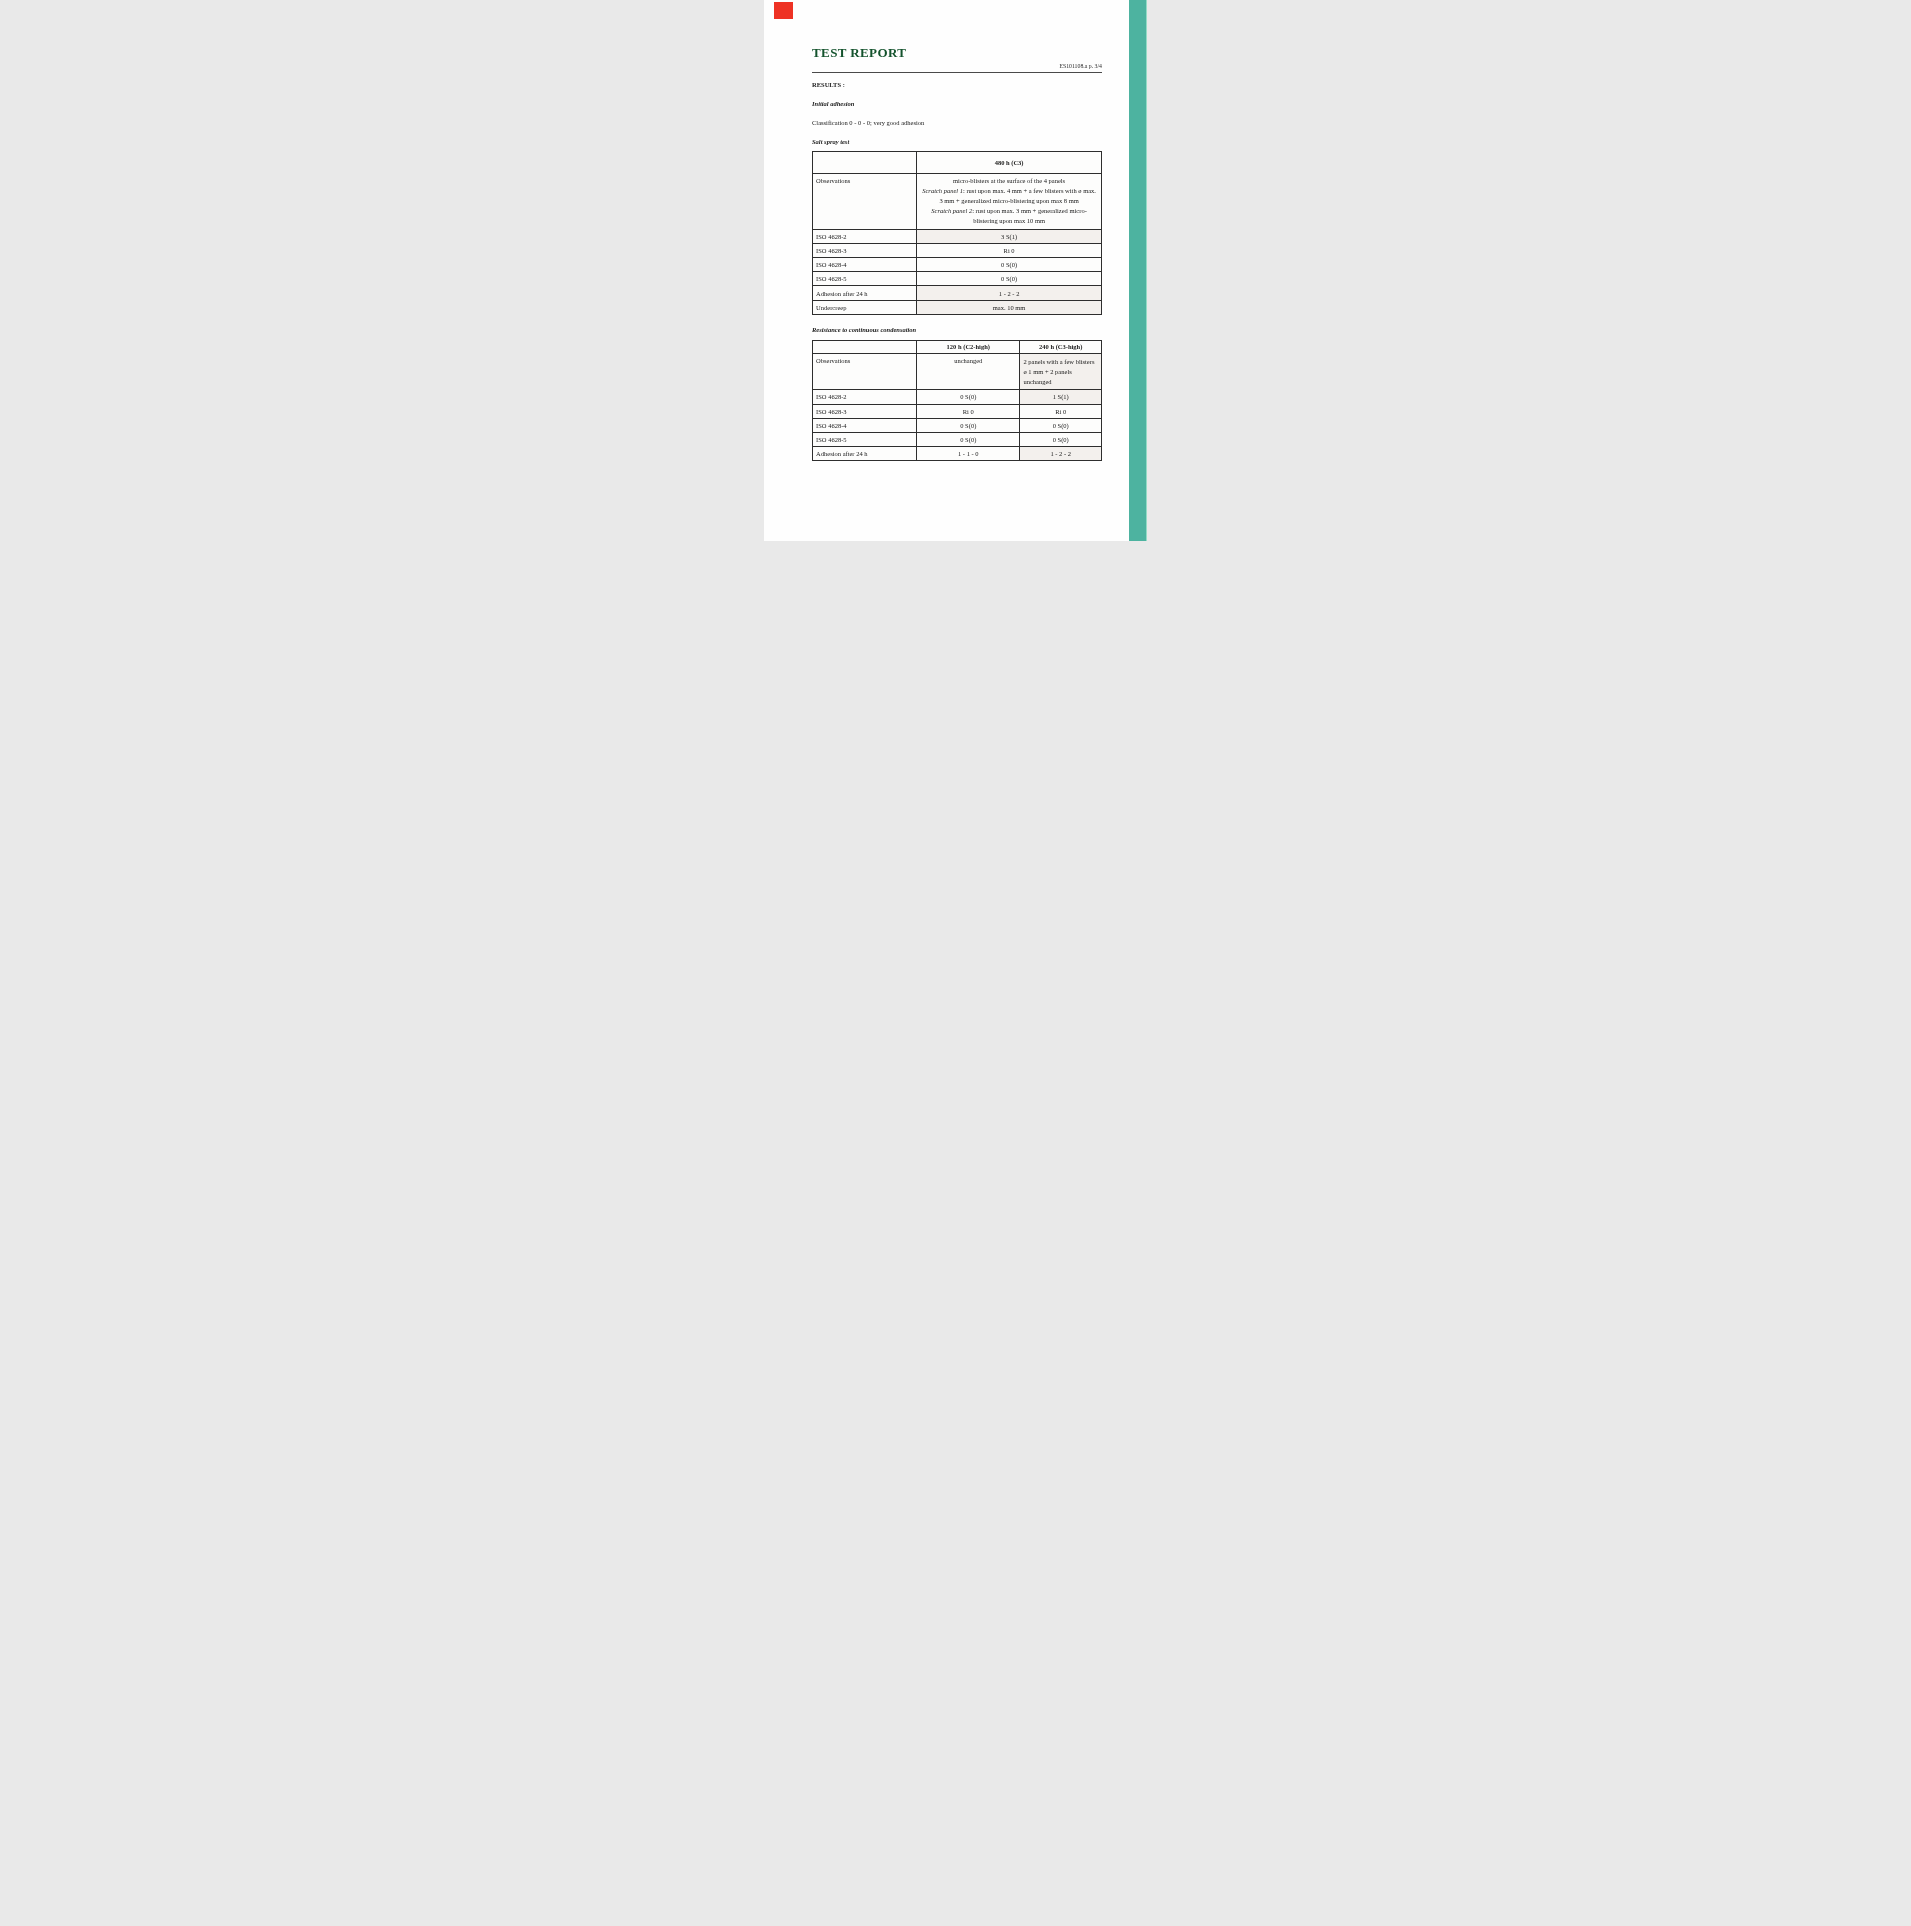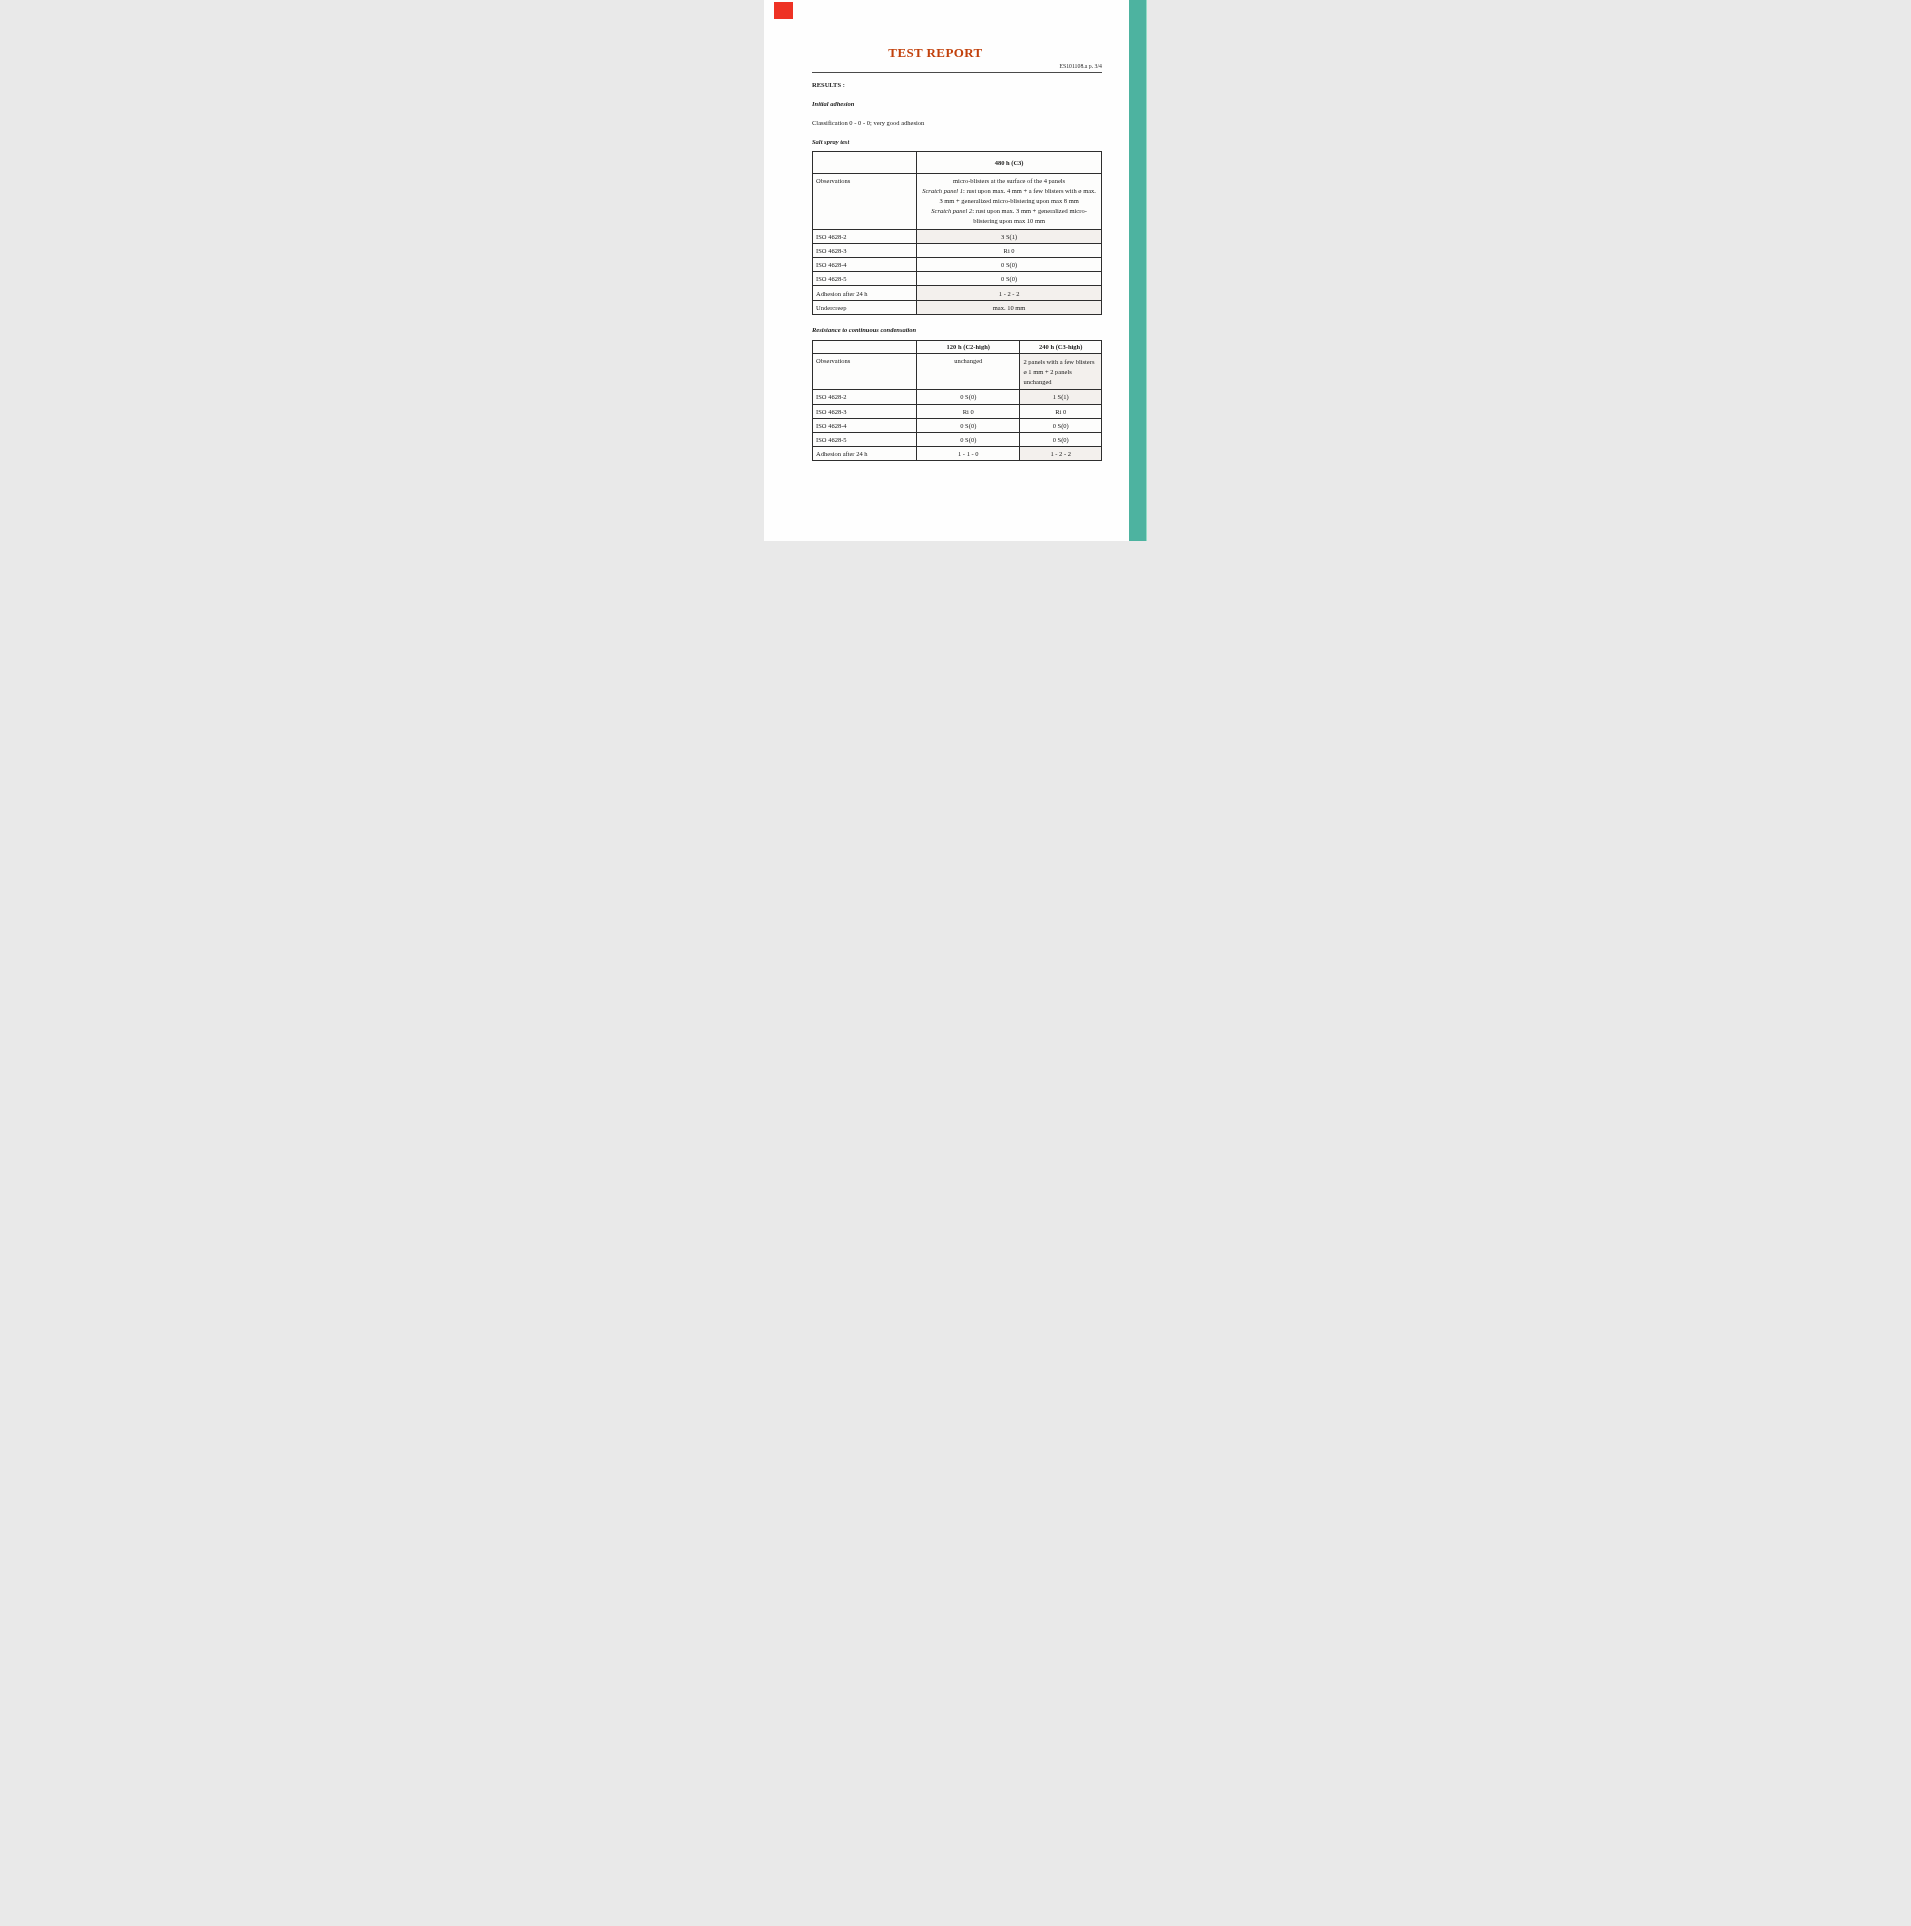--- a/index.html
+++ b/index.html
@@ -23,25 +23,24 @@
   .green-band-light{
     position:absolute;top:0;right:0;bottom:0;width:1.5px;
     background:#93dcc6;
   }
   .content{
     position:absolute;left:48px;top:0;width:290px;
   }
   h1.title{
     margin:45px 0 0 0;
     width:247px;
-    text-align:center;
     font-size:13px;
     font-weight:bold;
     letter-spacing:0.4px;
-    color:#c2410c;
+    color:#14532d;
   }
   .ref{
     margin-top:2.3px;
     text-align:right;
     font-size:5.8px;
     color:#2a2a2a;
   }
   .rule{
     margin:3.1px 0 0 0;
     border:none;

